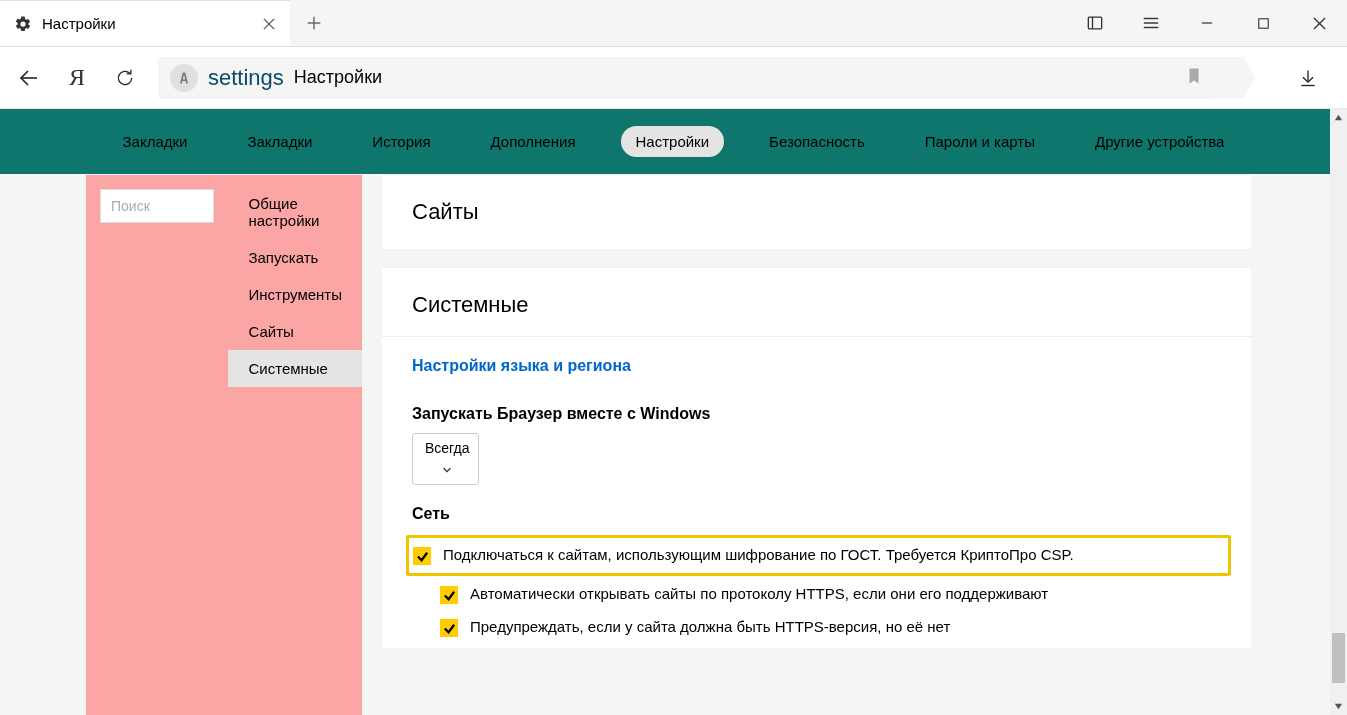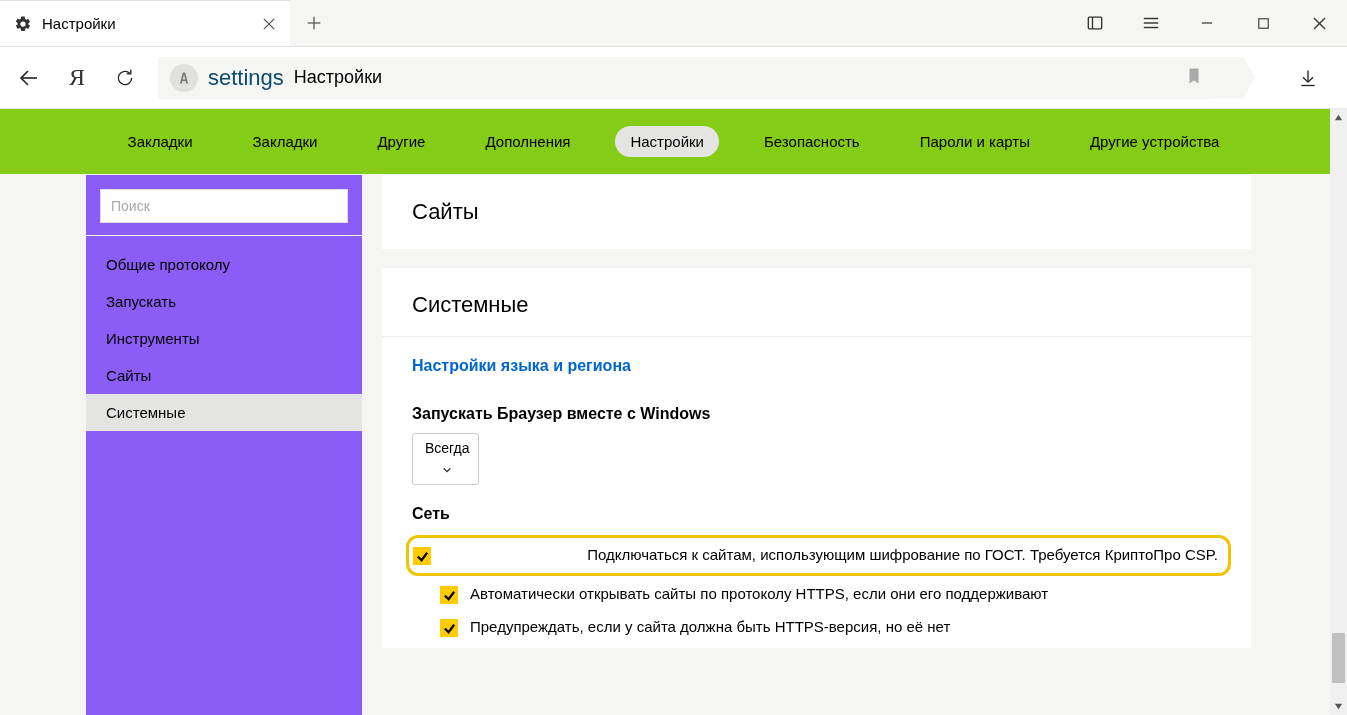--- a/index.html
+++ b/index.html
@@ -21,45 +21,45 @@
     .addr-bar { flex: 1; height: 42px; background: #f5f5f4; border-radius: 4px 0 0 4px; display: flex; align-items: center; padding: 0 12px; gap: 10px; }
     .addr-right { width: 40px; height: 42px; background: #f5f5f4; display: flex; align-items: center; justify-content: center; clip-path: polygon(0 0, 70% 0, 100% 50%, 70% 100%, 0 100%); }
     .site-icon { width: 28px; height: 28px; background: #e0e0de; border-radius: 50%; display: flex; align-items: center; justify-content: center; font-size: 16px; font-weight: bold; color: #666; }
     .addr-text { font-size: 22px; color: #0c4a6e; }
     .addr-page { font-size: 18px; color: #000; }
     .bookmark-btn { color: #999; }
     .dl-btn { width: 30px; height: 30px; display: flex; align-items: center; justify-content: center; color: #333; cursor: pointer; margin-left: 20px; margin-right: 10px; }
 
     .content-wrap { display: flex; height: calc(715px - 109px); overflow: hidden; position: relative; }
     .content-inner { flex: 1; display: flex; flex-direction: column; overflow: hidden; }
-    .topnav { height: 65px; display: flex; align-items: center; justify-content: center; gap: 30px; background: #84cc16; }
+    .topnav { height: 65px; display: flex; align-items: center; justify-content: center; gap: 30px; background: #0f766e; }
     .topnav-item { padding: 7px 15px; font-size: 15px; color: #000; cursor: pointer; border-radius: 18px; }
     .topnav-item.active { background: #e4e4e3; }
 
     .main { flex: 1; display: flex; gap: 20px; padding: 0 0 0 86px; background: #f5f5f4; overflow: hidden; }
-    .sidebar { width: 276px; background: #8b5cf6; display: flex; flex-direction: column; border-top: 1px solid #eee; }
+    .sidebar { width: 276px; background: #fca5a5; display: flex; flex-direction: row; border-top: 1px solid #eee; }
     .search-wrap { padding: 14px 14px 12px; }
     .search-input { width: 100%; height: 34px; border: 1px solid #ddd; padding: 0 10px; font-size: 14px; color: #333; outline: none; }
     .search-input::placeholder { color: #aaa; }
     .side-divider { height: 1px; background: #eee; }
     .side-items { padding-top: 10px; }
     .side-item { padding: 10px 20px; font-size: 15px; color: #000; cursor: pointer; }
     .side-item.active { background: #e4e4e3; }
 
     .panels { flex: 1; display: flex; flex-direction: column; gap: 18px; padding-right: 96px; overflow: hidden; }
     .panel { background: #fff; border-top: 1px solid #f0f0f0; }
     .panel-h { font-size: 22px; color: #000; padding: 24px 30px 24px; }
     .panel.second .panel-h { padding-bottom: 18px; border-bottom: 1px solid #eee; }
     .panel-body { padding: 20px 30px 4px; }
     .lang-link { color: #0066cc; font-size: 16px; font-weight: 600; cursor: pointer; display: block; margin-bottom: 30px; }
     .launch-label { font-size: 16px; font-weight: 700; color: #000; margin-bottom: 10px; }
     .select-box { display: inline-flex; align-items: center; border: 1px solid #ccc; border-radius: 3px; padding: 6px 8px 6px 12px; gap: 6px; font-size: 14px; cursor: pointer; flex-direction: column; }
     .section-h { font-size: 16px; font-weight: 600; color: #000; margin: 20px 0 12px; }
     .check-row { display: flex; align-items: flex-start; gap: 12px; padding: 7px 0; font-size: 15px; margin-left: 28px; }
-    .check-row.hl { border: 3px solid #f0c400; border-radius: 12px; padding: 8px 10px 8px 4px; margin: 4px -10px 2px -6px; justify-content: space-between; }
+    .check-row.hl { border: 3px solid #f0c400; border-radius: 2px; padding: 8px 10px 8px 4px; margin: 4px -10px 2px -6px; }
     .cbx { width: 18px; height: 18px; background: #ffcc00; display: flex; align-items: center; justify-content: center; flex-shrink: 0; margin-top: 1px; }
     .cbx svg { width: 13px; height: 13px; }
 
     .scrollbar { width: 17px; background: #f0f0f0; position: absolute; right: 0; top: 0; bottom: 0; display: flex; flex-direction: column; }
     .scroll-arrow { height: 17px; display: flex; align-items: center; justify-content: center; color: #555; }
     .scroll-track { flex: 1; position: relative; }
     .scroll-thumb { position: absolute; left: 2px; right: 2px; background: #c0c0c0; height: 50px; bottom: 15px; border-radius: 1px; }
   </style>
 </head>
 <body>
@@ -156,36 +156,36 @@
         <line x1="4" y1="21" x2="20" y2="21"></line>
       </svg>
   </div>
 </div>
 
 <div class="content-wrap">
   <div class="content-inner">
     <div class="topnav">
       <span class="topnav-item">Закладки</span>
       <span class="topnav-item">Закладки</span>
-      <span class="topnav-item">Другие</span>
+      <span class="topnav-item">История</span>
       <span class="topnav-item">Дополнения</span>
       <span class="topnav-item active">Настройки</span>
       <span class="topnav-item">Безопасность</span>
       <span class="topnav-item">Пароли и карты</span>
       <span class="topnav-item">Другие устройства</span>
     </div>
 
     <div class="main">
       <div class="sidebar">
         <div class="search-wrap">
           <input class="search-input" placeholder="Поиск" style="">
         </div>
         <div class="side-divider"></div>
         <div class="side-items">
-          <div class="side-item">Общие протоколу</div>
+          <div class="side-item">Общие настройки</div>
           <div class="side-item">Запускать</div>
           <div class="side-item">Инструменты</div>
           <div class="side-item">Сайты</div>
           <div class="side-item active">Системные</div>
         </div>
       </div>
 
       <div class="panels">
         <div class="panel">
           <div class="panel-h">Сайты</div>

